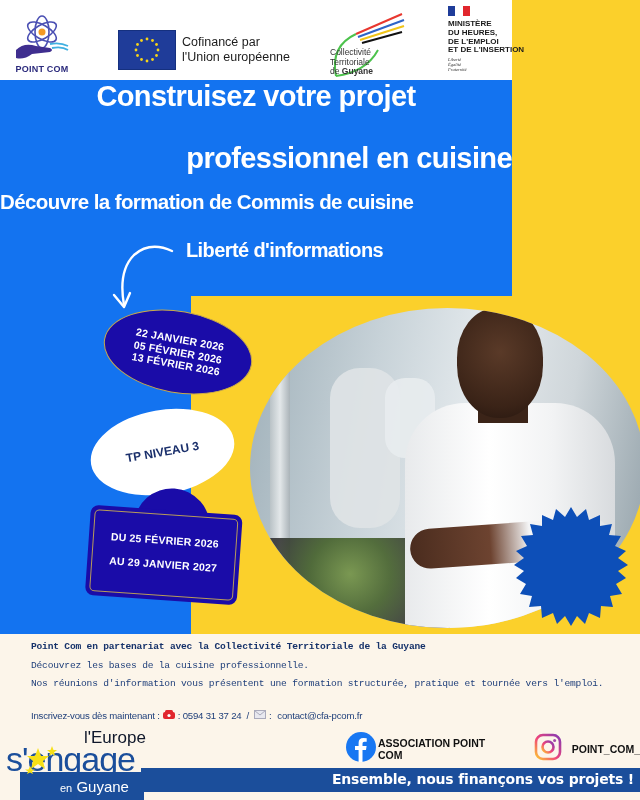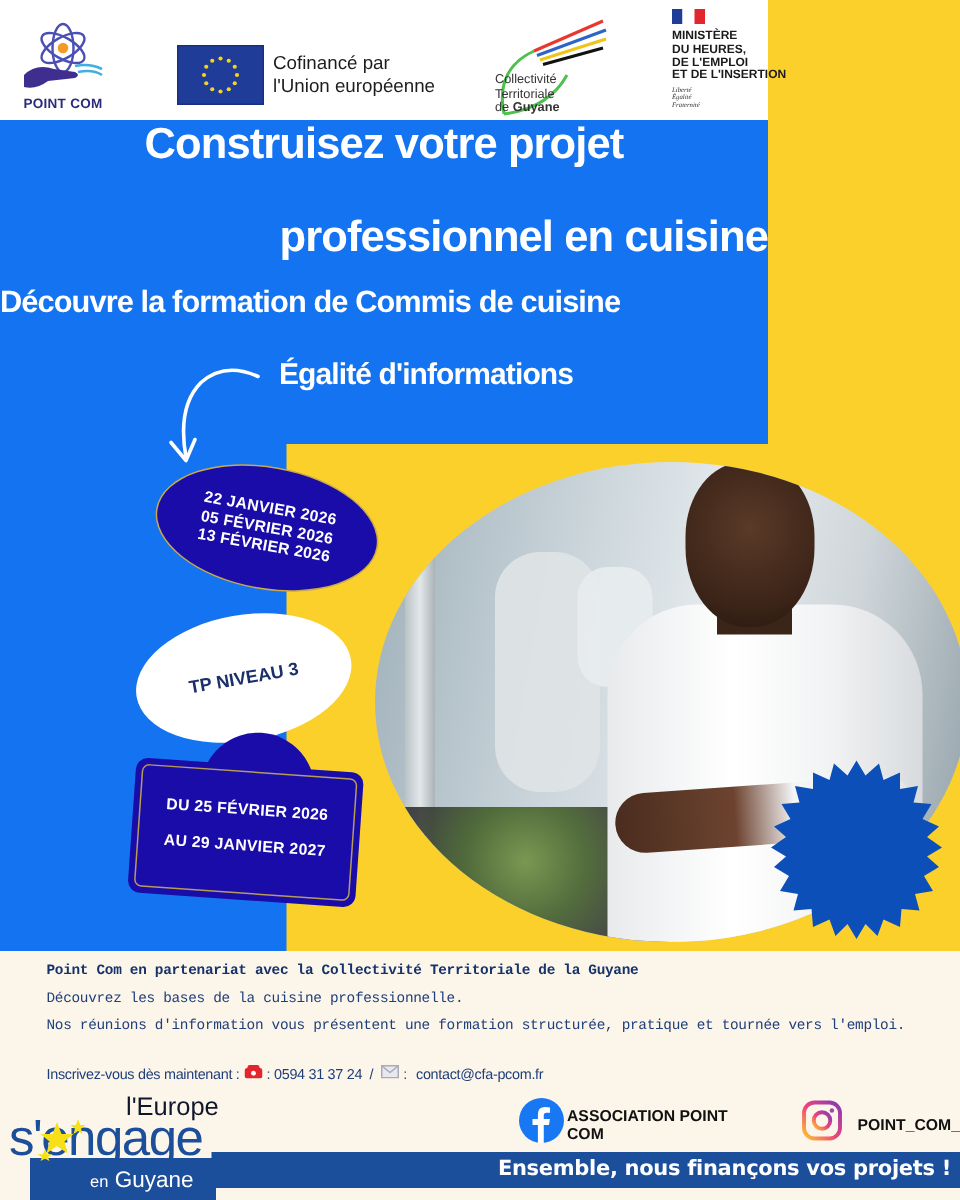--- a/index.html
+++ b/index.html
@@ -170,21 +170,21 @@
   <div class="m-motto">
     <div>Liberté</div>
     <div>Égalité</div>
     <div>Fraternité</div>
   </div>
 </div>
 
 <div class="title title-1">Construisez votre projet</div>
 <div class="title title-2">professionnel en cuisine</div>
 <div class="subtitle">Découvre la formation de Commis de cuisine</div>
-<div class="reunions">Égalité d'informations</div>
+<div class="reunions">Liberté d'informations</div>
 
 <svg class="arrow" width="80" height="70" viewBox="0 0 80 70">
   <path d="M72 8 Q50 -2 34 12 Q18 28 24 62" stroke="#fff" stroke-width="2.4" fill="none" stroke-linecap="round"></path>
   <path d="M14 52 L24 64 L30 50" stroke="#fff" stroke-width="2.4" fill="none" stroke-linecap="round" stroke-linejoin="round"></path>
 </svg>
 
 <div class="photo">
   <div class="shelf"></div>
   <div class="chef-bg1"></div>
   <div class="chef-bg2"></div>

